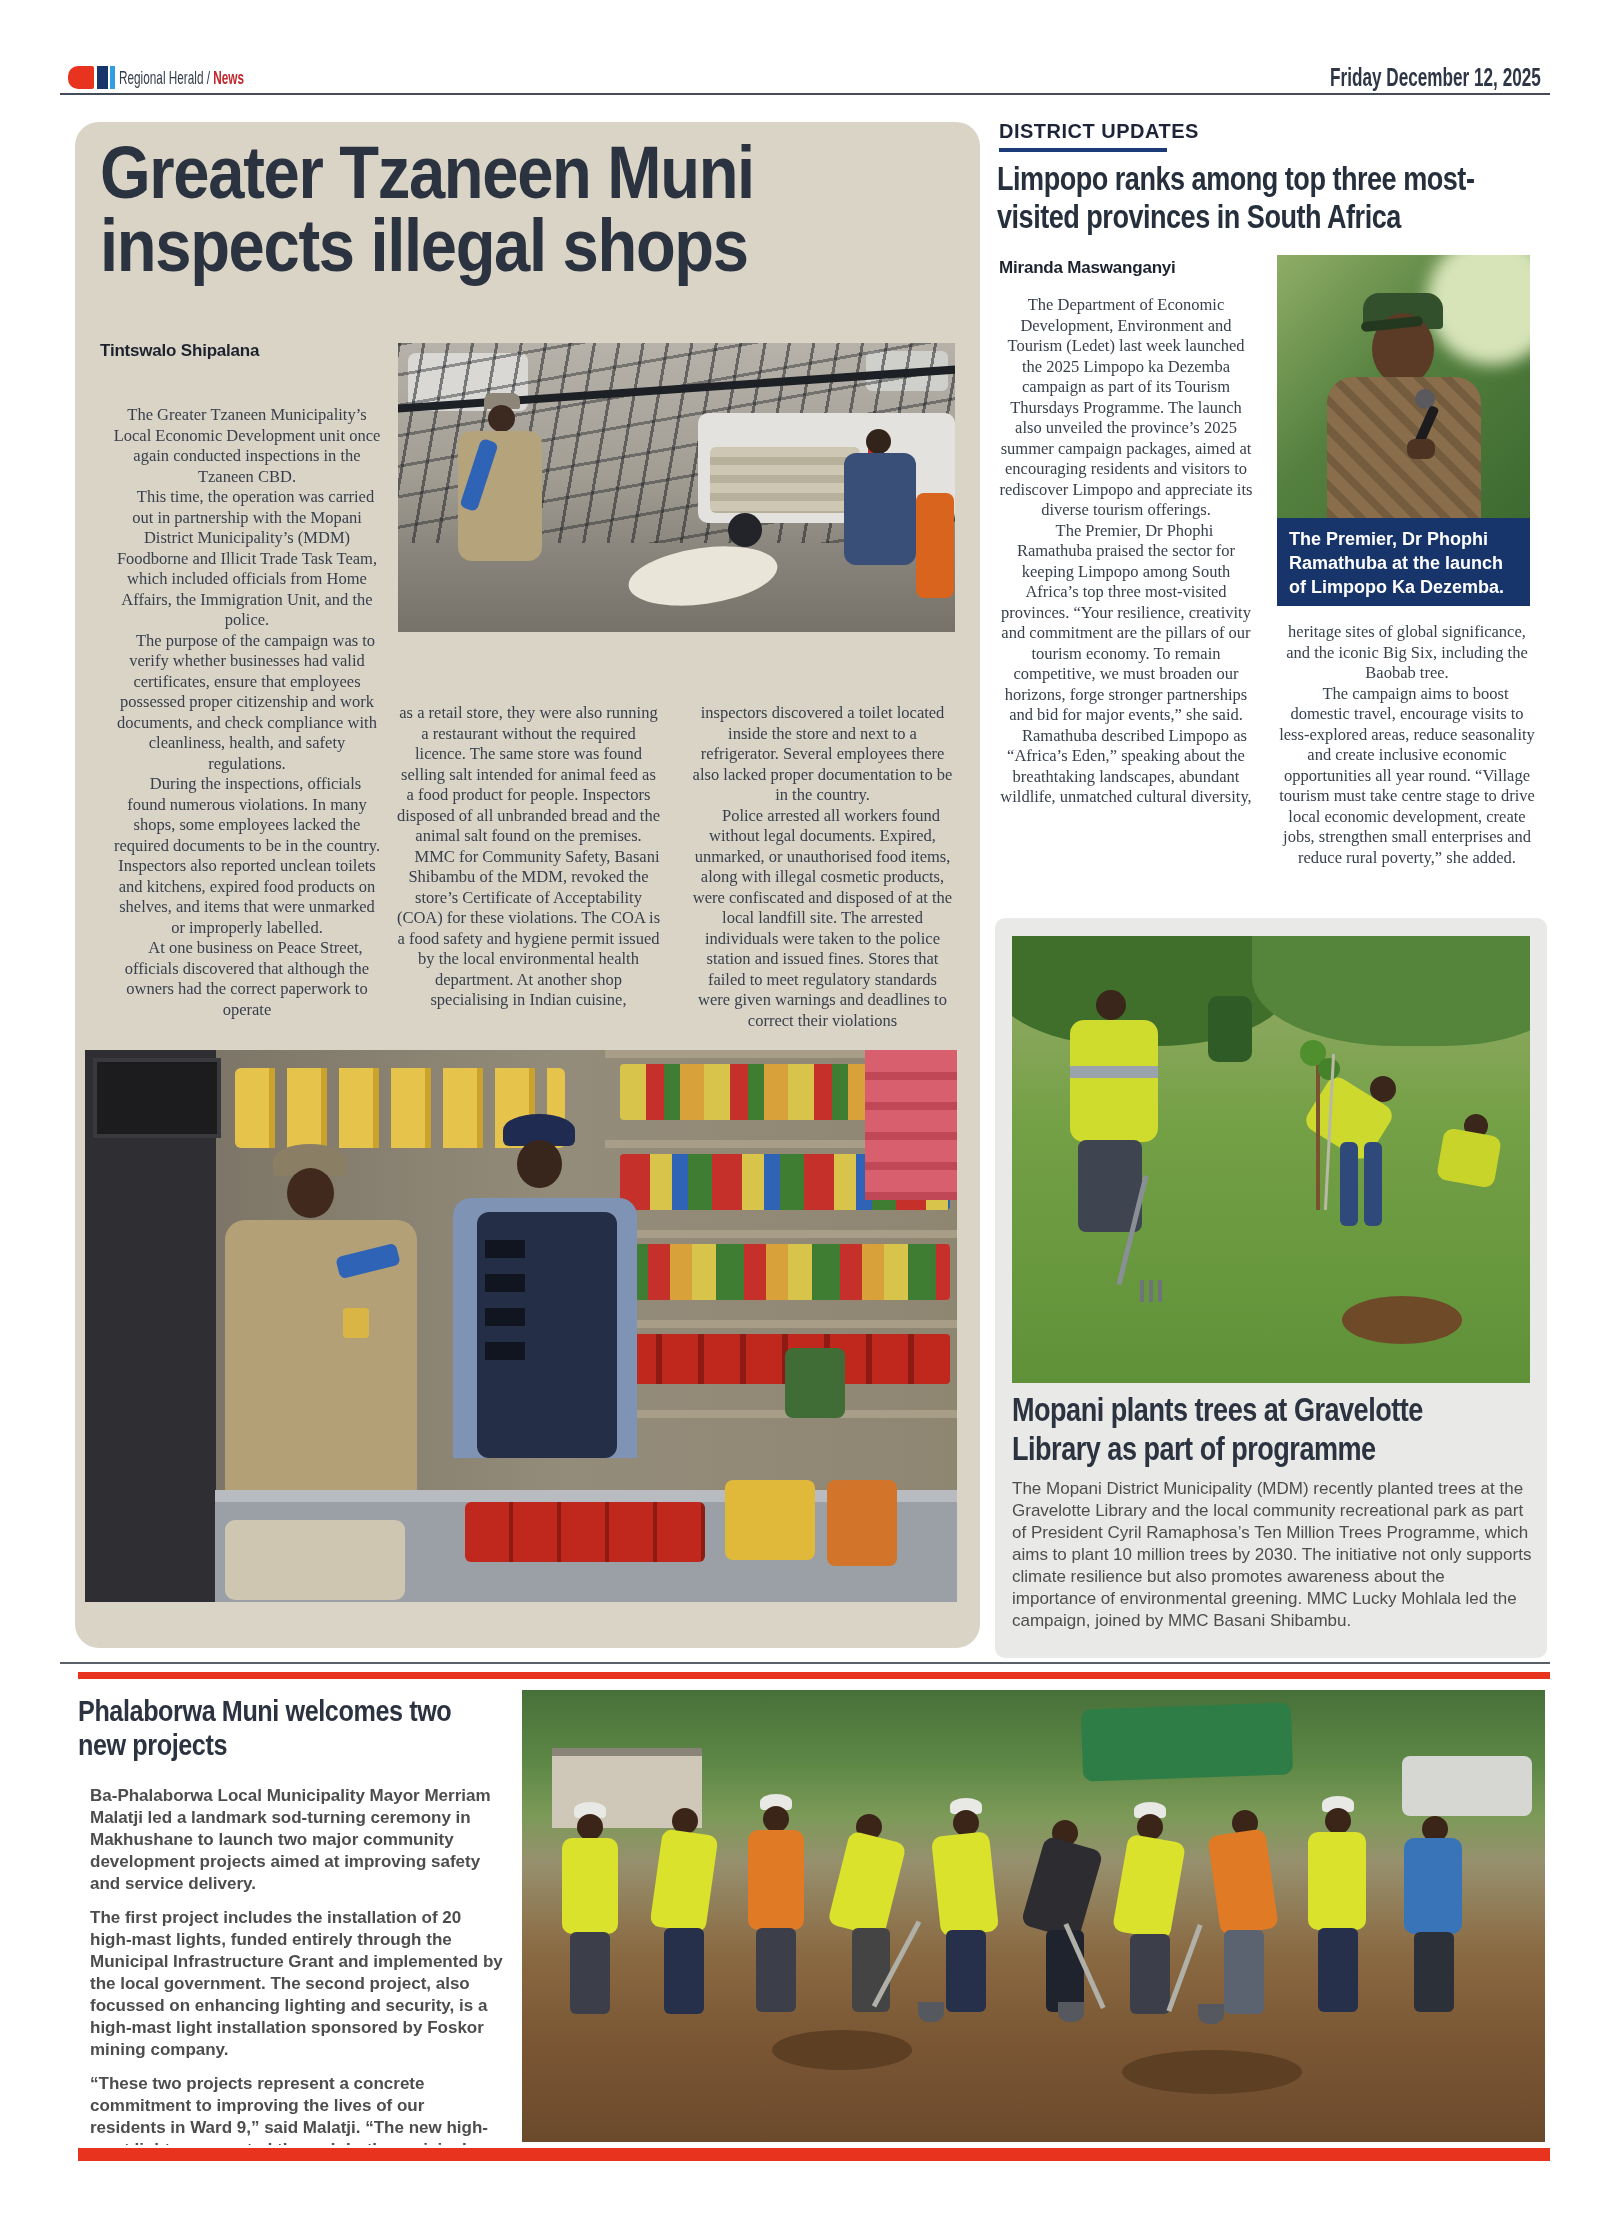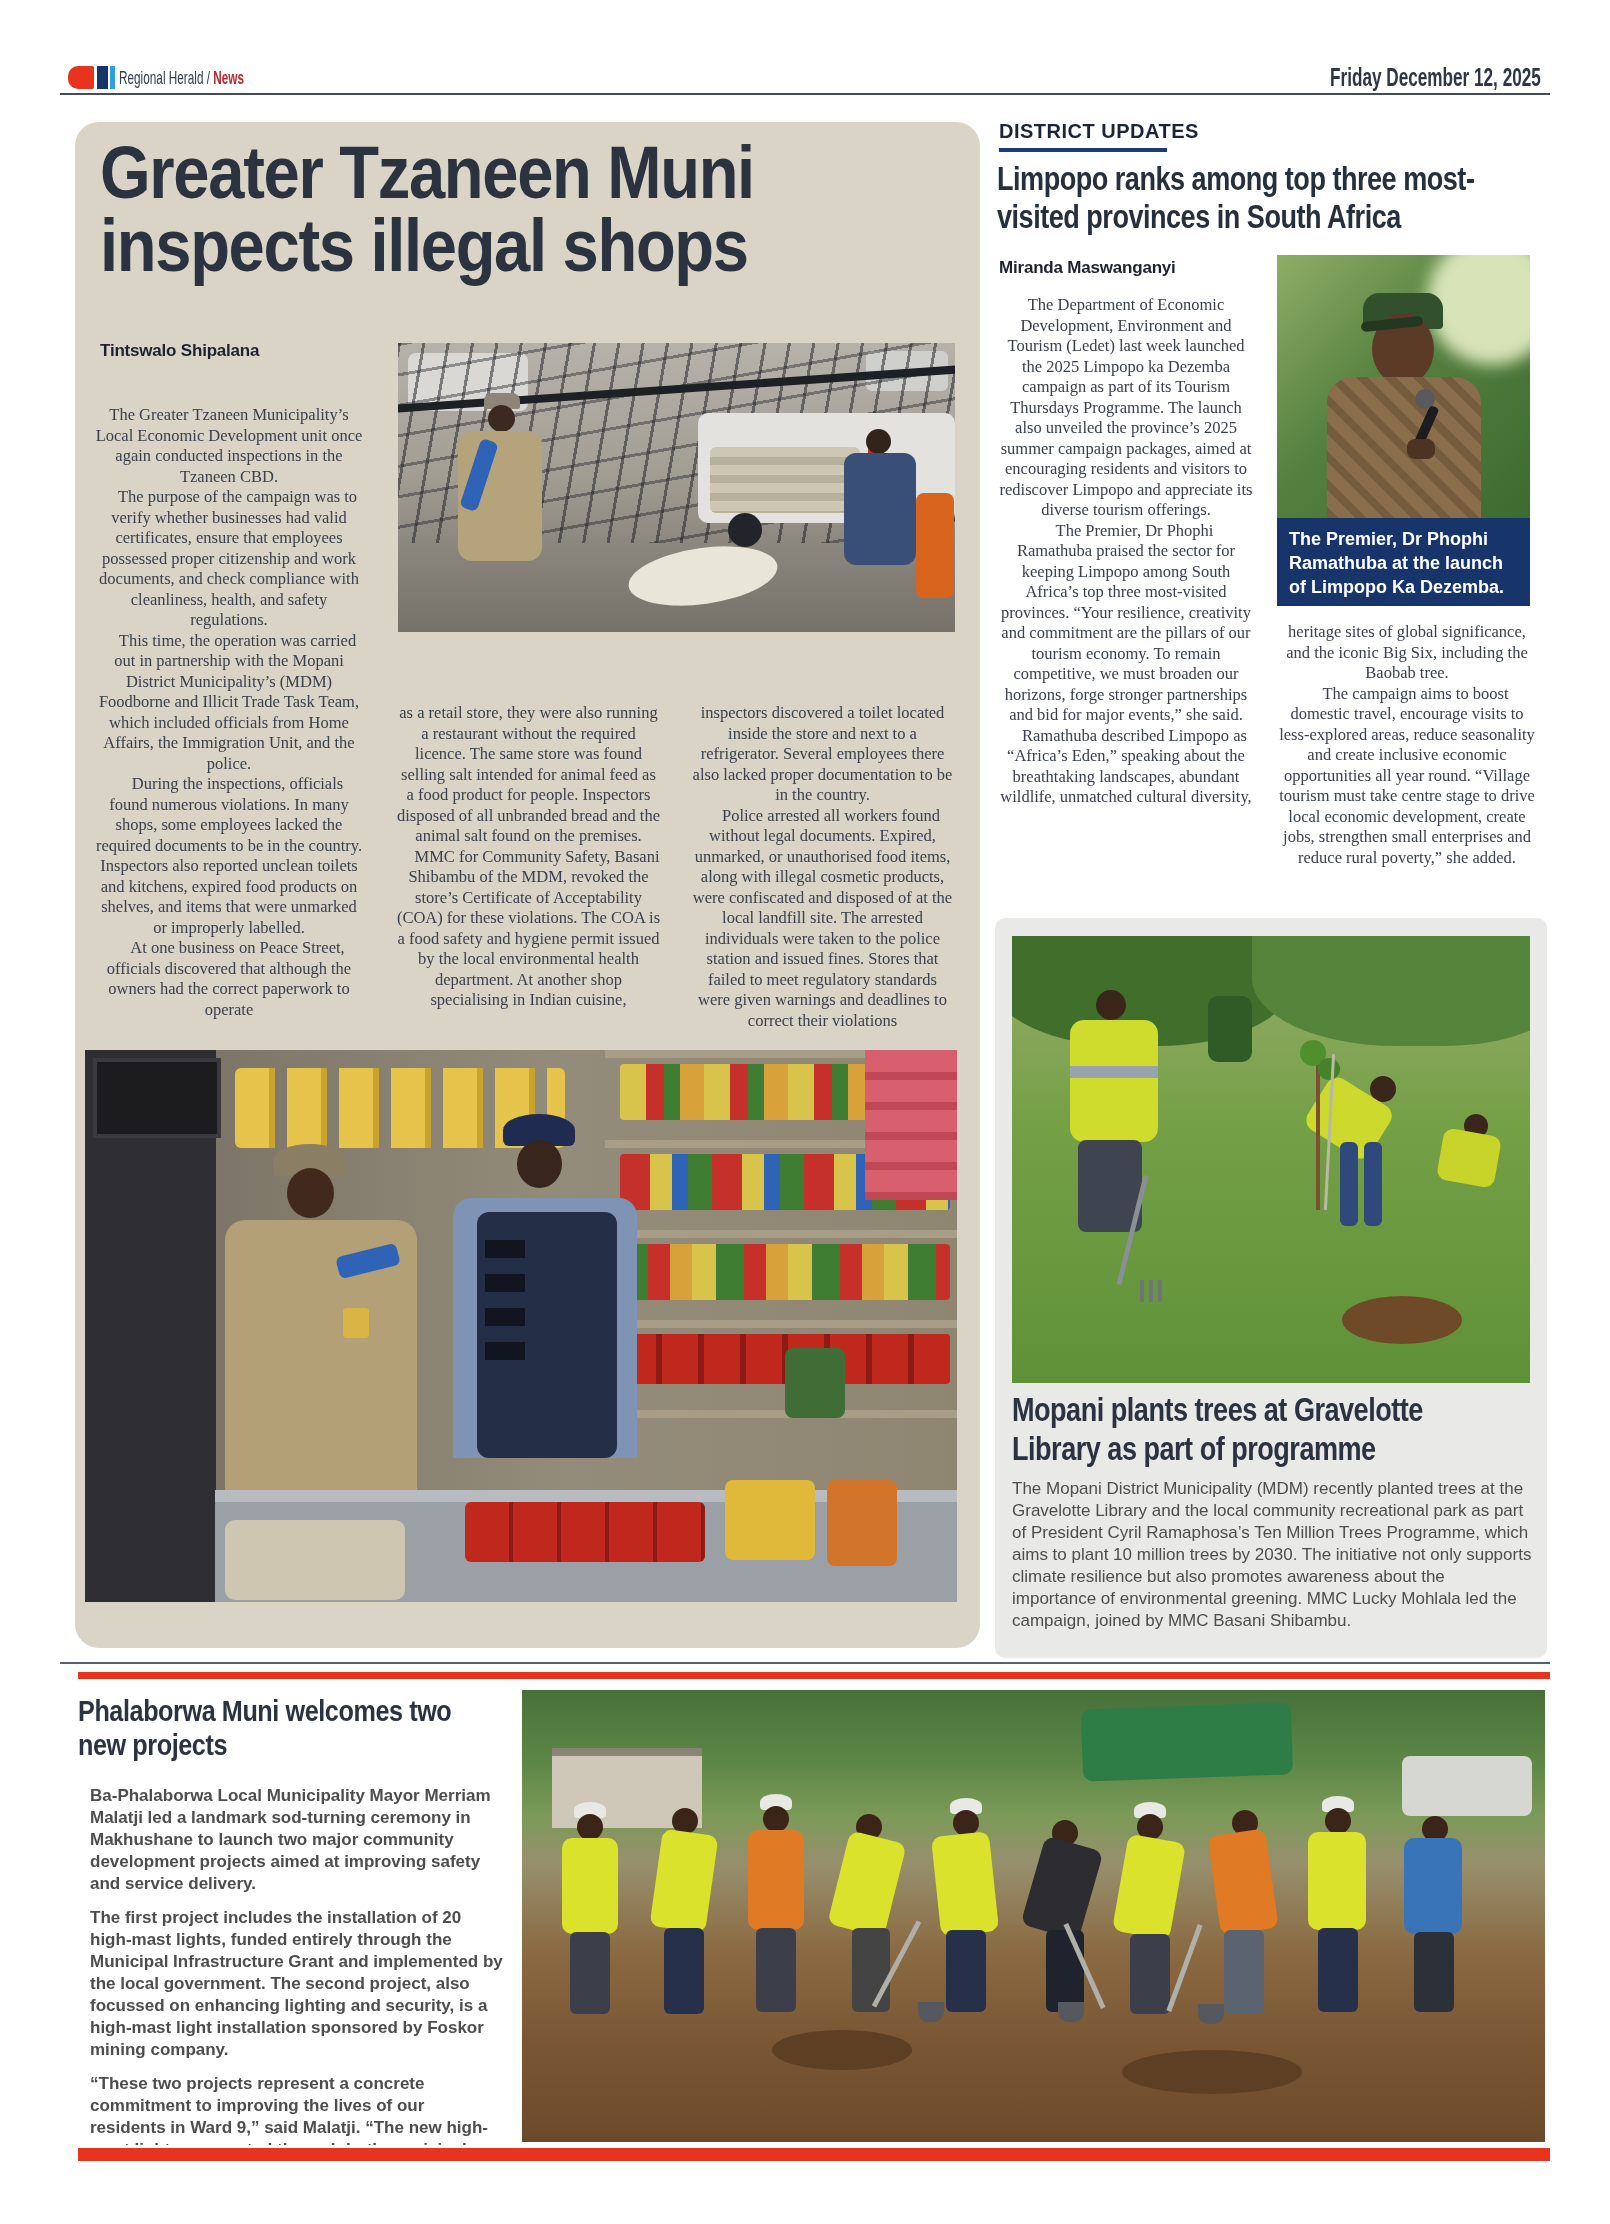--- a/index.html
+++ b/index.html
@@ -73,24 +73,24 @@
         <div class="ph round" style="left:90px;top:62px;width:27px;height:27px;background:#3c2a20;"></div>
         <div class="ph" style="left:60px;top:88px;width:84px;height:130px;background:#b5a37b;border-radius:14px;"></div>
         <div class="ph" style="left:72px;top:96px;width:18px;height:72px;background:#2f63b5;border-radius:6px;transform:rotate(18deg);"></div>
         <div class="ph round" style="left:468px;top:86px;width:25px;height:25px;background:#33241b;"></div>
         <div class="ph" style="left:446px;top:110px;width:72px;height:112px;background:#3a4f77;border-radius:12px;"></div>
         <div class="ph" style="left:518px;top:150px;width:38px;height:105px;background:#d9641e;border-radius:8px;"></div>
         <div class="ph" style="left:230px;top:205px;width:150px;height:56px;background:#e9e5d8;border-radius:50%;transform:rotate(-8deg);"></div>
       </div>
     </div>
 
-    <div class="a serif" style="left:20px;top:283px;width:268px;height:645px;">
+    <div class="a serif" style="left:38px;top:283px;width:268px;height:645px;">
       <p>The Greater Tzaneen Municipality’s Local Economic Development unit once again conducted inspections in the Tzaneen CBD.</p>
+      <p class="ind">This time, the operation was carried out in partnership with the Mopani District Municipality’s (MDM) Foodborne and Illicit Trade Task Team, which included officials from Home Affairs, the Immigration Unit, and the police.</p>
       <p class="ind">The purpose of the campaign was to verify whether businesses had valid certificates, ensure that employees possessed proper citizenship and work documents, and check compliance with cleanliness, health, and safety regulations.</p>
-      <p class="ind">This time, the operation was carried out in partnership with the Mopani District Municipality’s (MDM) Foodborne and Illicit Trade Task Team, which included officials from Home Affairs, the Immigration Unit, and the police.</p>
       <p class="ind">During the inspections, officials found numerous violations. In many shops, some employees lacked the required documents to be in the country. Inspectors also reported unclean toilets and kitchens, expired food products on shelves, and items that were unmarked or improperly labelled.</p>
       <p class="ind">At one business on Peace Street, officials discovered that although the owners had the correct paperwork to operate</p>
     </div>
     <div class="a serif" style="left:321px;top:581px;width:265px;height:342px;">
       <p>as a retail store, they were also running a restaurant without the required licence. The same store was found selling salt intended for animal feed as a food product for people. Inspectors disposed of all unbranded bread and the animal salt found on the premises.</p>
       <p class="ind">MMC for Community Safety, Basani Shibambu of the MDM, revoked the store’s Certificate of Acceptability (COA) for these violations. The COA is a food safety and hygiene permit issued by the local environmental health department. At another shop specialising in Indian cuisine,</p>
     </div>
     <div class="a serif" style="left:615px;top:581px;width:265px;height:342px;">
       <p>inspectors discovered a toilet located inside the store and next to a refrigerator. Several employees there also lacked proper documentation to be in the country.</p>
       <p class="ind">Police arrested all workers found without legal documents. Expired, unmarked, or unauthorised food items, along with illegal cosmetic products, were confiscated and disposed of at the local landfill site. The arrested individuals were taken to the police station and issued fines. Stores that failed to meet regulatory standards were given warnings and deadlines to correct their violations</p>

